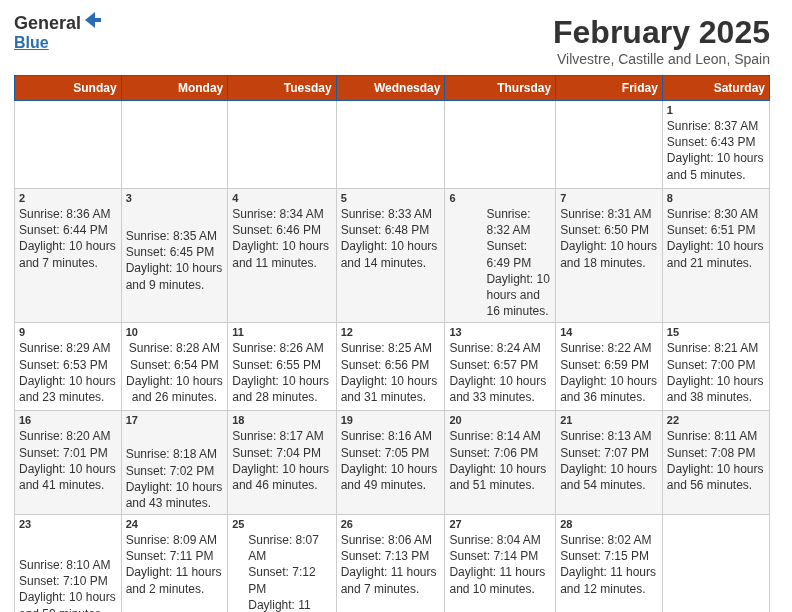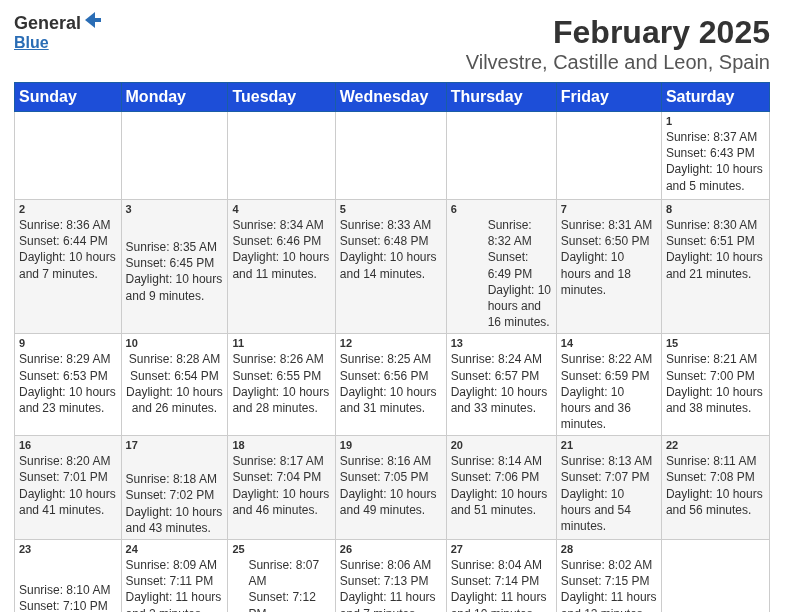--- a/index.html
+++ b/index.html
@@ -49,35 +49,35 @@
     }
     .title-area {
       text-align: right;
     }
     .month-title {
       font-size: 32px;
       font-weight: bold;
       color: #333;
     }
     .location-title {
-      font-size: 20px;
+      font-size: 14px;
       color: #555;
     }
     .calendar {
       width: 100%;
       border-collapse: collapse;
       border: 1px solid #ccc;
     }
     .calendar th {
-      background: #1d4ed8;
+      background: #c2410c;
       color: #fff;
-      font-size: 16px;
+      font-size: 12px;
       font-weight: bold;
       padding: 5px 4px;
-      text-align: left;
+      text-align: right;
       border: 1px solid #1a5da5;
     }
     .calendar td {
       vertical-align: top;
       border: 1px solid #ccc;
       padding: 3px 4px;
       width: 113px;
       min-height: 80px;
       height: 88px;
       font-size: 10px;

